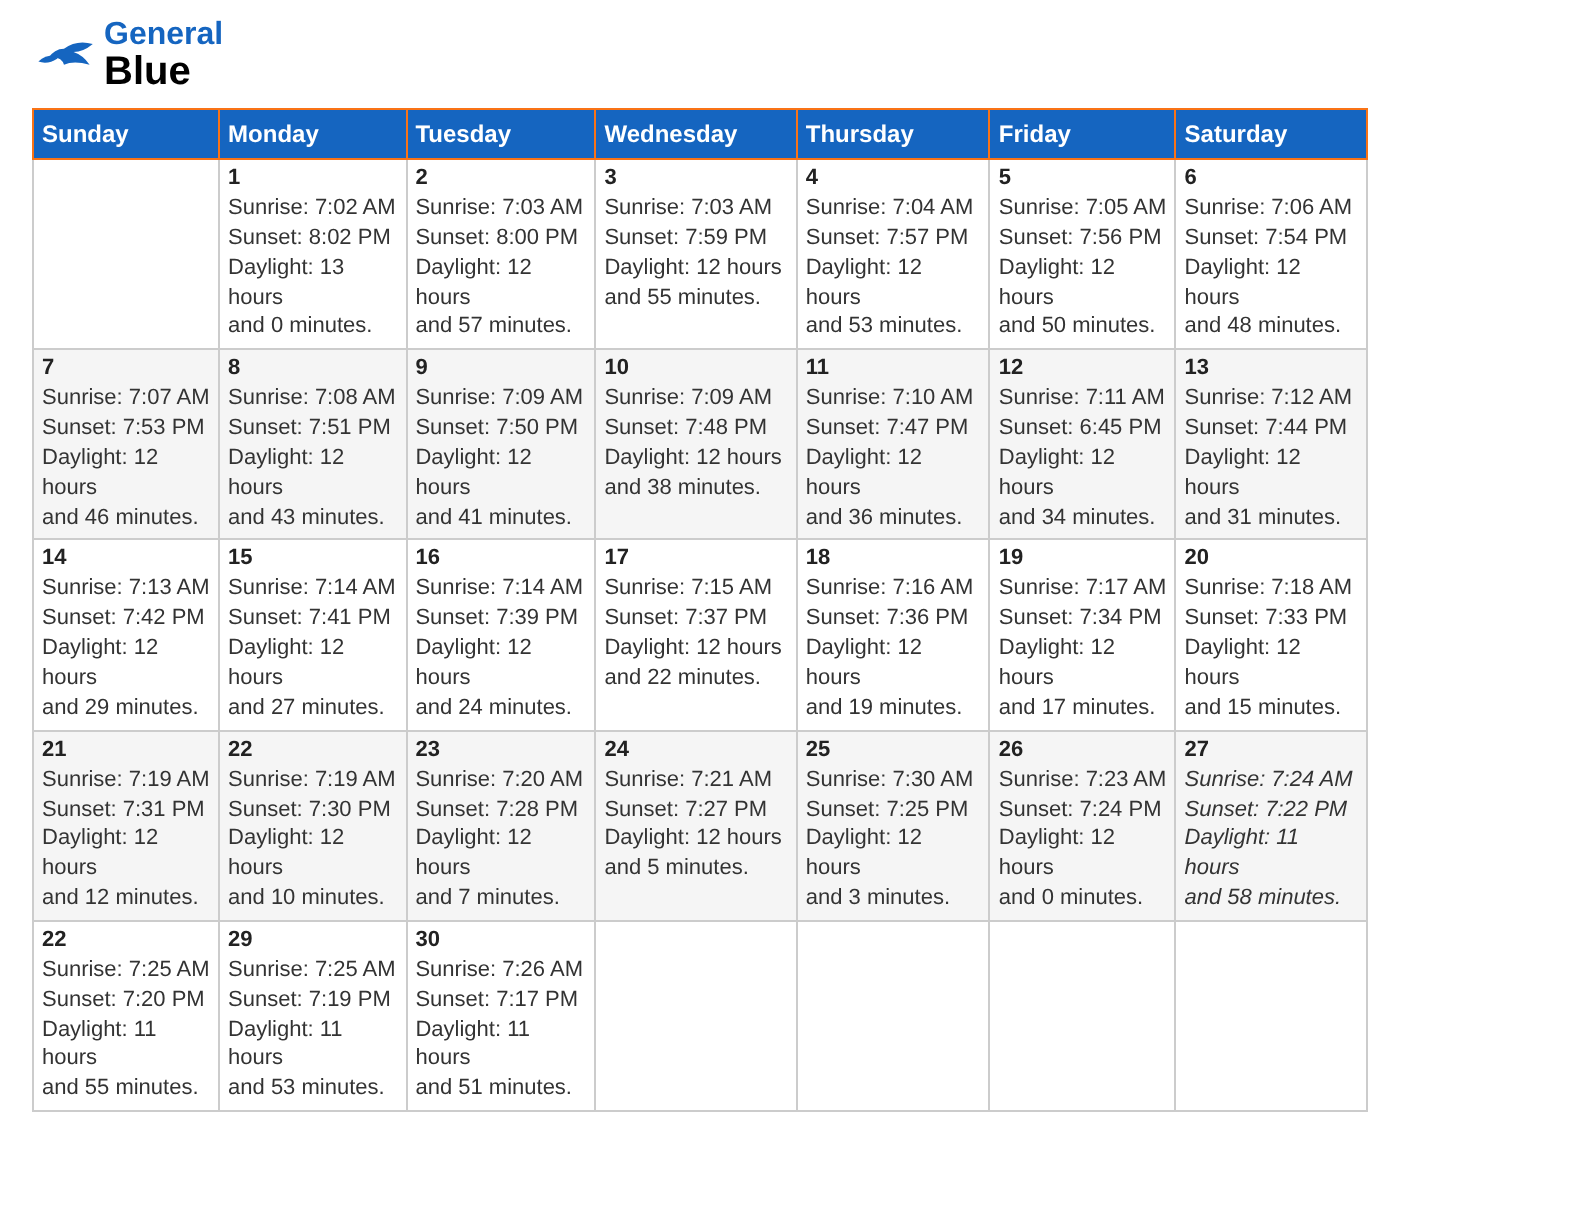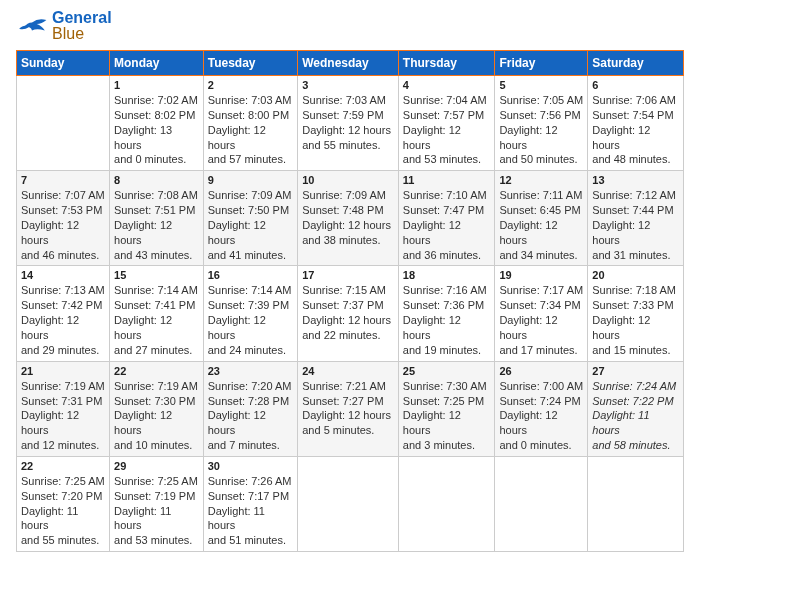--- a/index.html
+++ b/index.html
@@ -97,21 +97,21 @@
 <div class="container">
   <div class="header-area">
     <div class="logo">
       <div class="logo-row">
         <svg class="logo-bird" viewBox="0 0 40 25">
           <path d="M20,8 Q28,2 38,5 Q32,10 26,10 Q32,12 36,18 Q26,15 20,18 Q18,12 10,14 Q14,8 20,8Z" fill="#1565c0"></path>
           <path d="M16,14 Q10,18 4,16 Q8,12 14,12Z" fill="#1565c0"></path>
         </svg>
         <div>
           <div style="font-size:16px;font-weight:bold;color:#333;line-height:1.0;"><span style="color:#1565c0;">General</span></div>
-          <div style="font-size:16px;font-weight:normal;color:#a16207;line-height:1.0;">Blue</div>
+          <div style="font-size:20px;font-weight:bold;color:#000000;line-height:1.0;">Blue</div>
         </div>
       </div>
     </div>
     <div class="title-area">
       <div class="month-title"></div>
       <div class="location-title"></div>
     </div>
   </div>
 
   <table>
@@ -305,21 +305,21 @@
           </td>
           <td>
             <span class="day-number">25</span>
             <div class="day-info" style="white-space: pre-line;">Sunrise: 7:30 AM
 Sunset: 7:25 PM
 Daylight: 12 hours
 and 3 minutes.</div>
           </td>
           <td>
             <span class="day-number">26</span>
-            <div class="day-info" style="white-space: pre-line;">Sunrise: 7:00 AM
+            <div class="day-info" style="white-space: pre-line;">Sunrise: 7:23 AM
 Sunset: 7:24 PM
 Daylight: 12 hours
 and 0 minutes.</div>
           </td>
           <td>
             <span class="day-number">27</span>
             <div class="day-info" style="white-space: pre-line; font-style: italic;">Sunrise: 7:24 AM
 Sunset: 7:22 PM
 Daylight: 11 hours
 and 58 minutes.</div>

